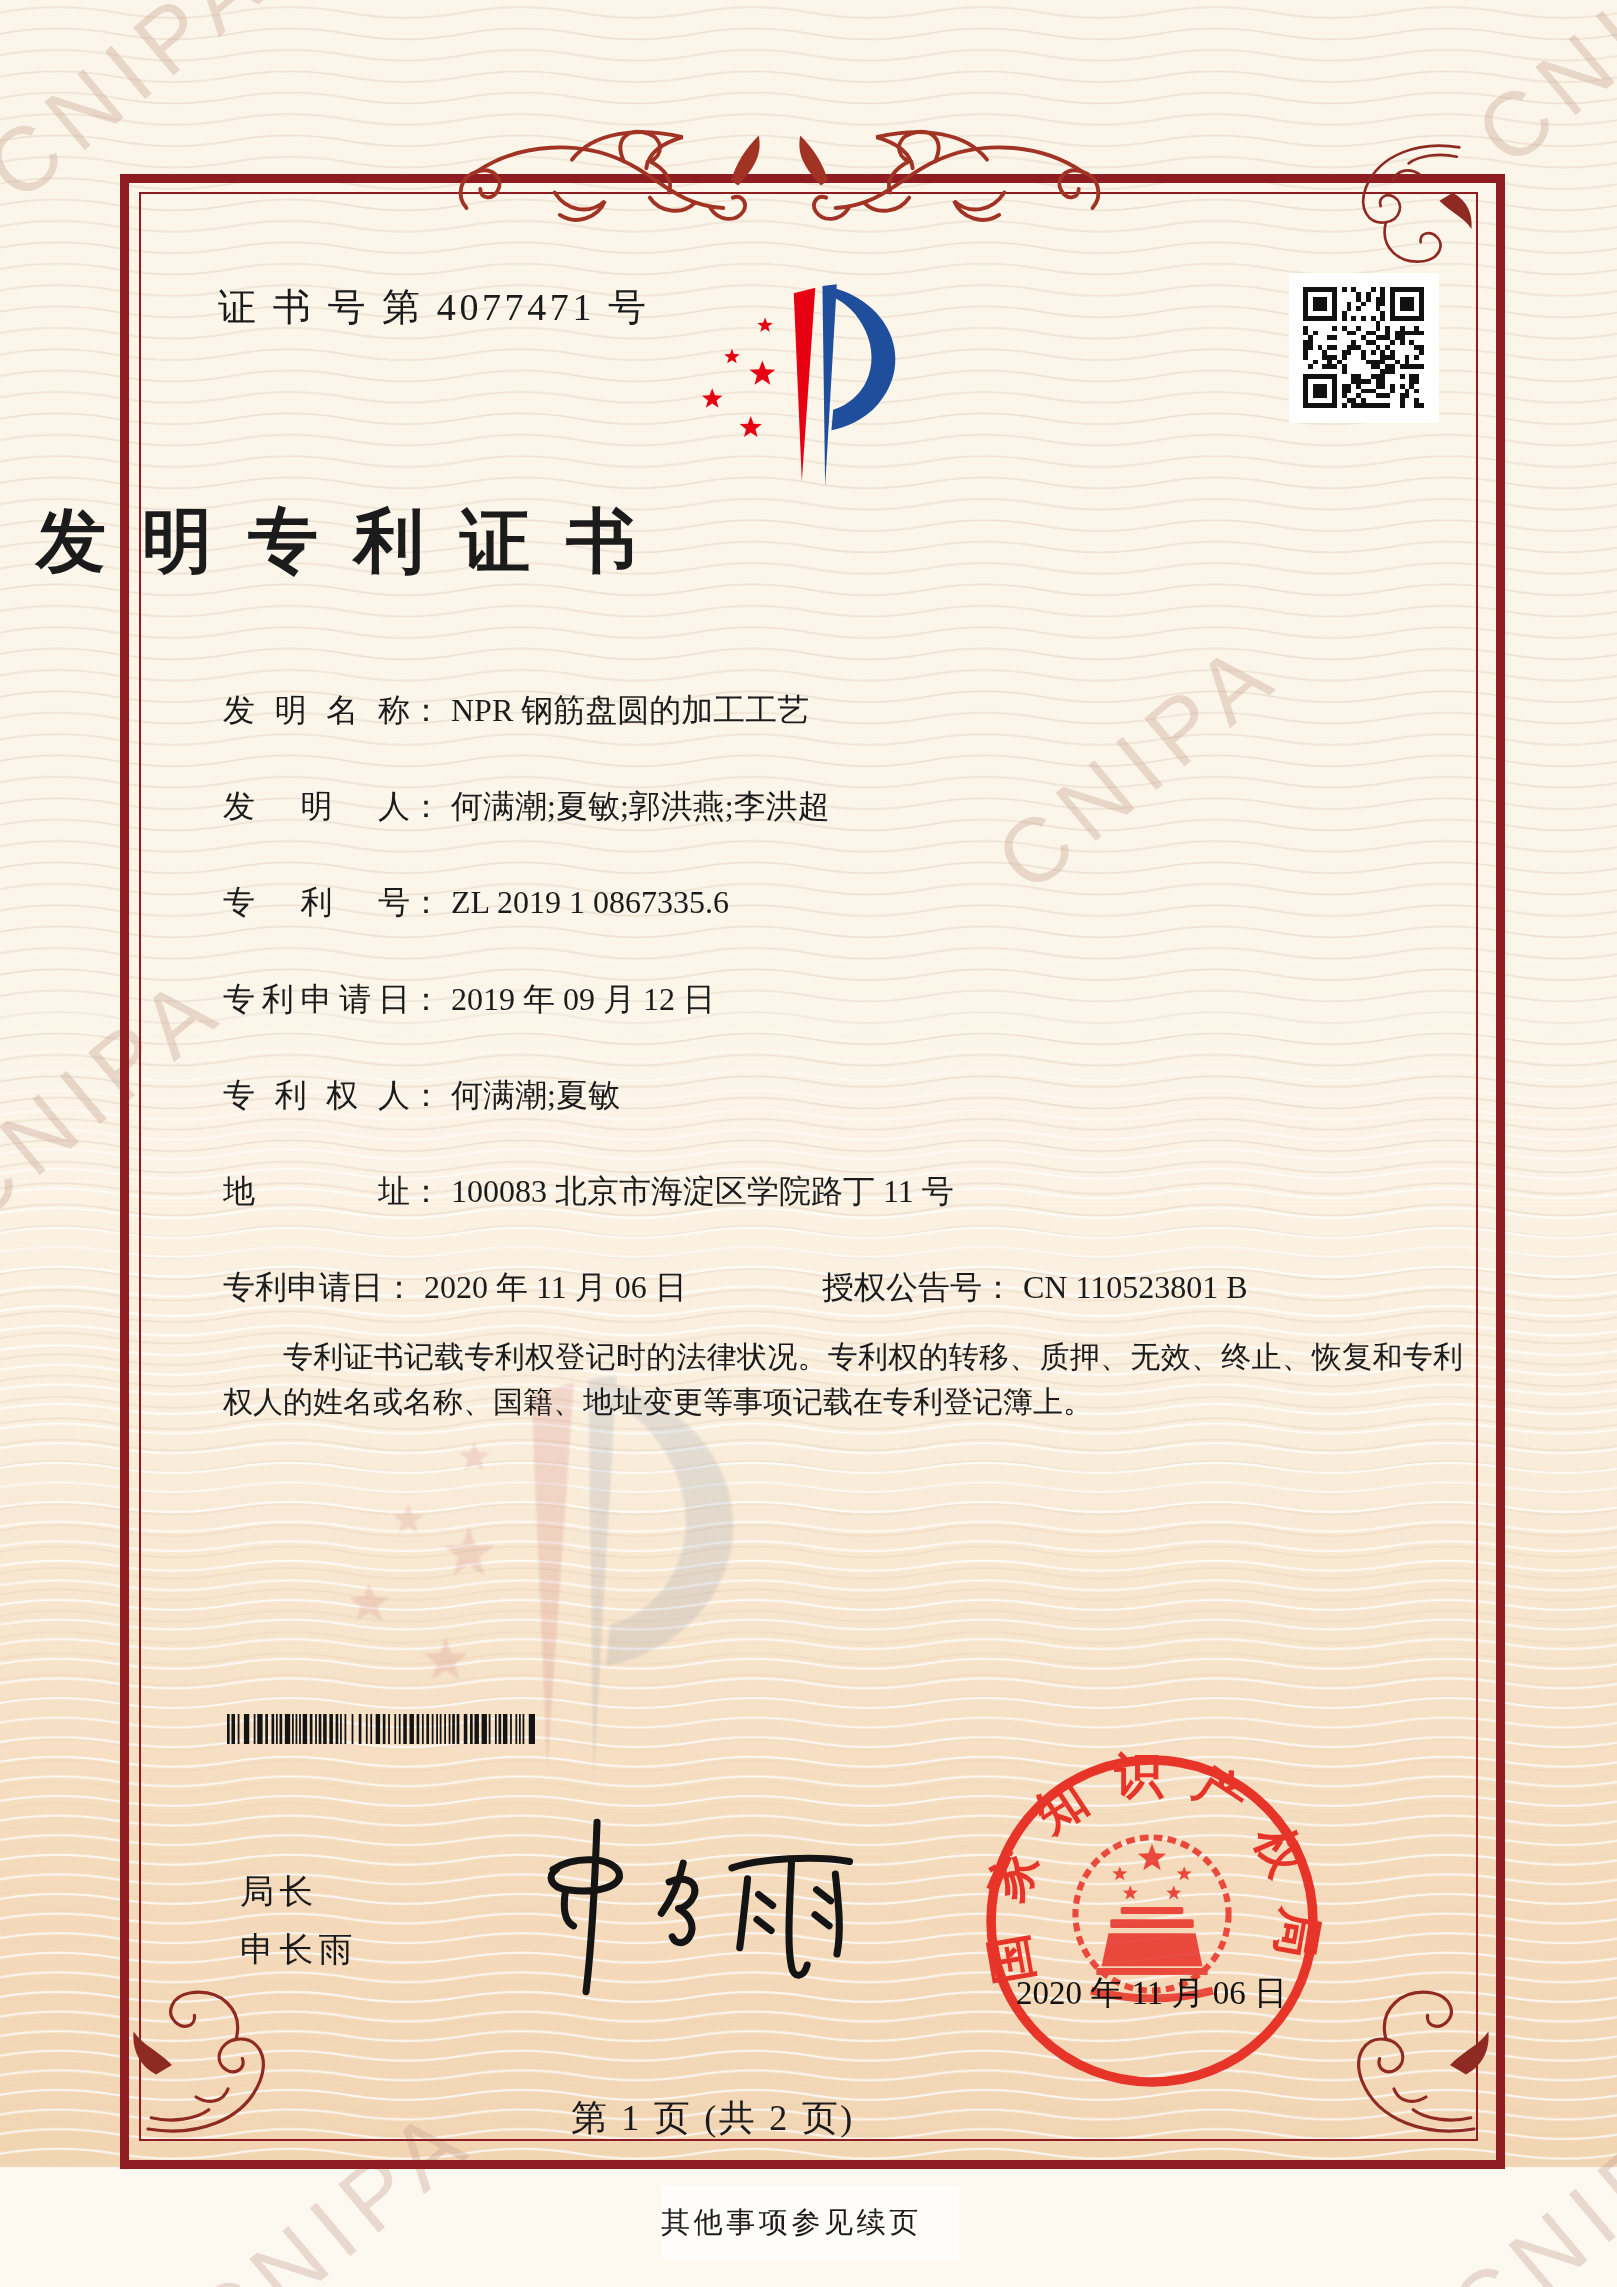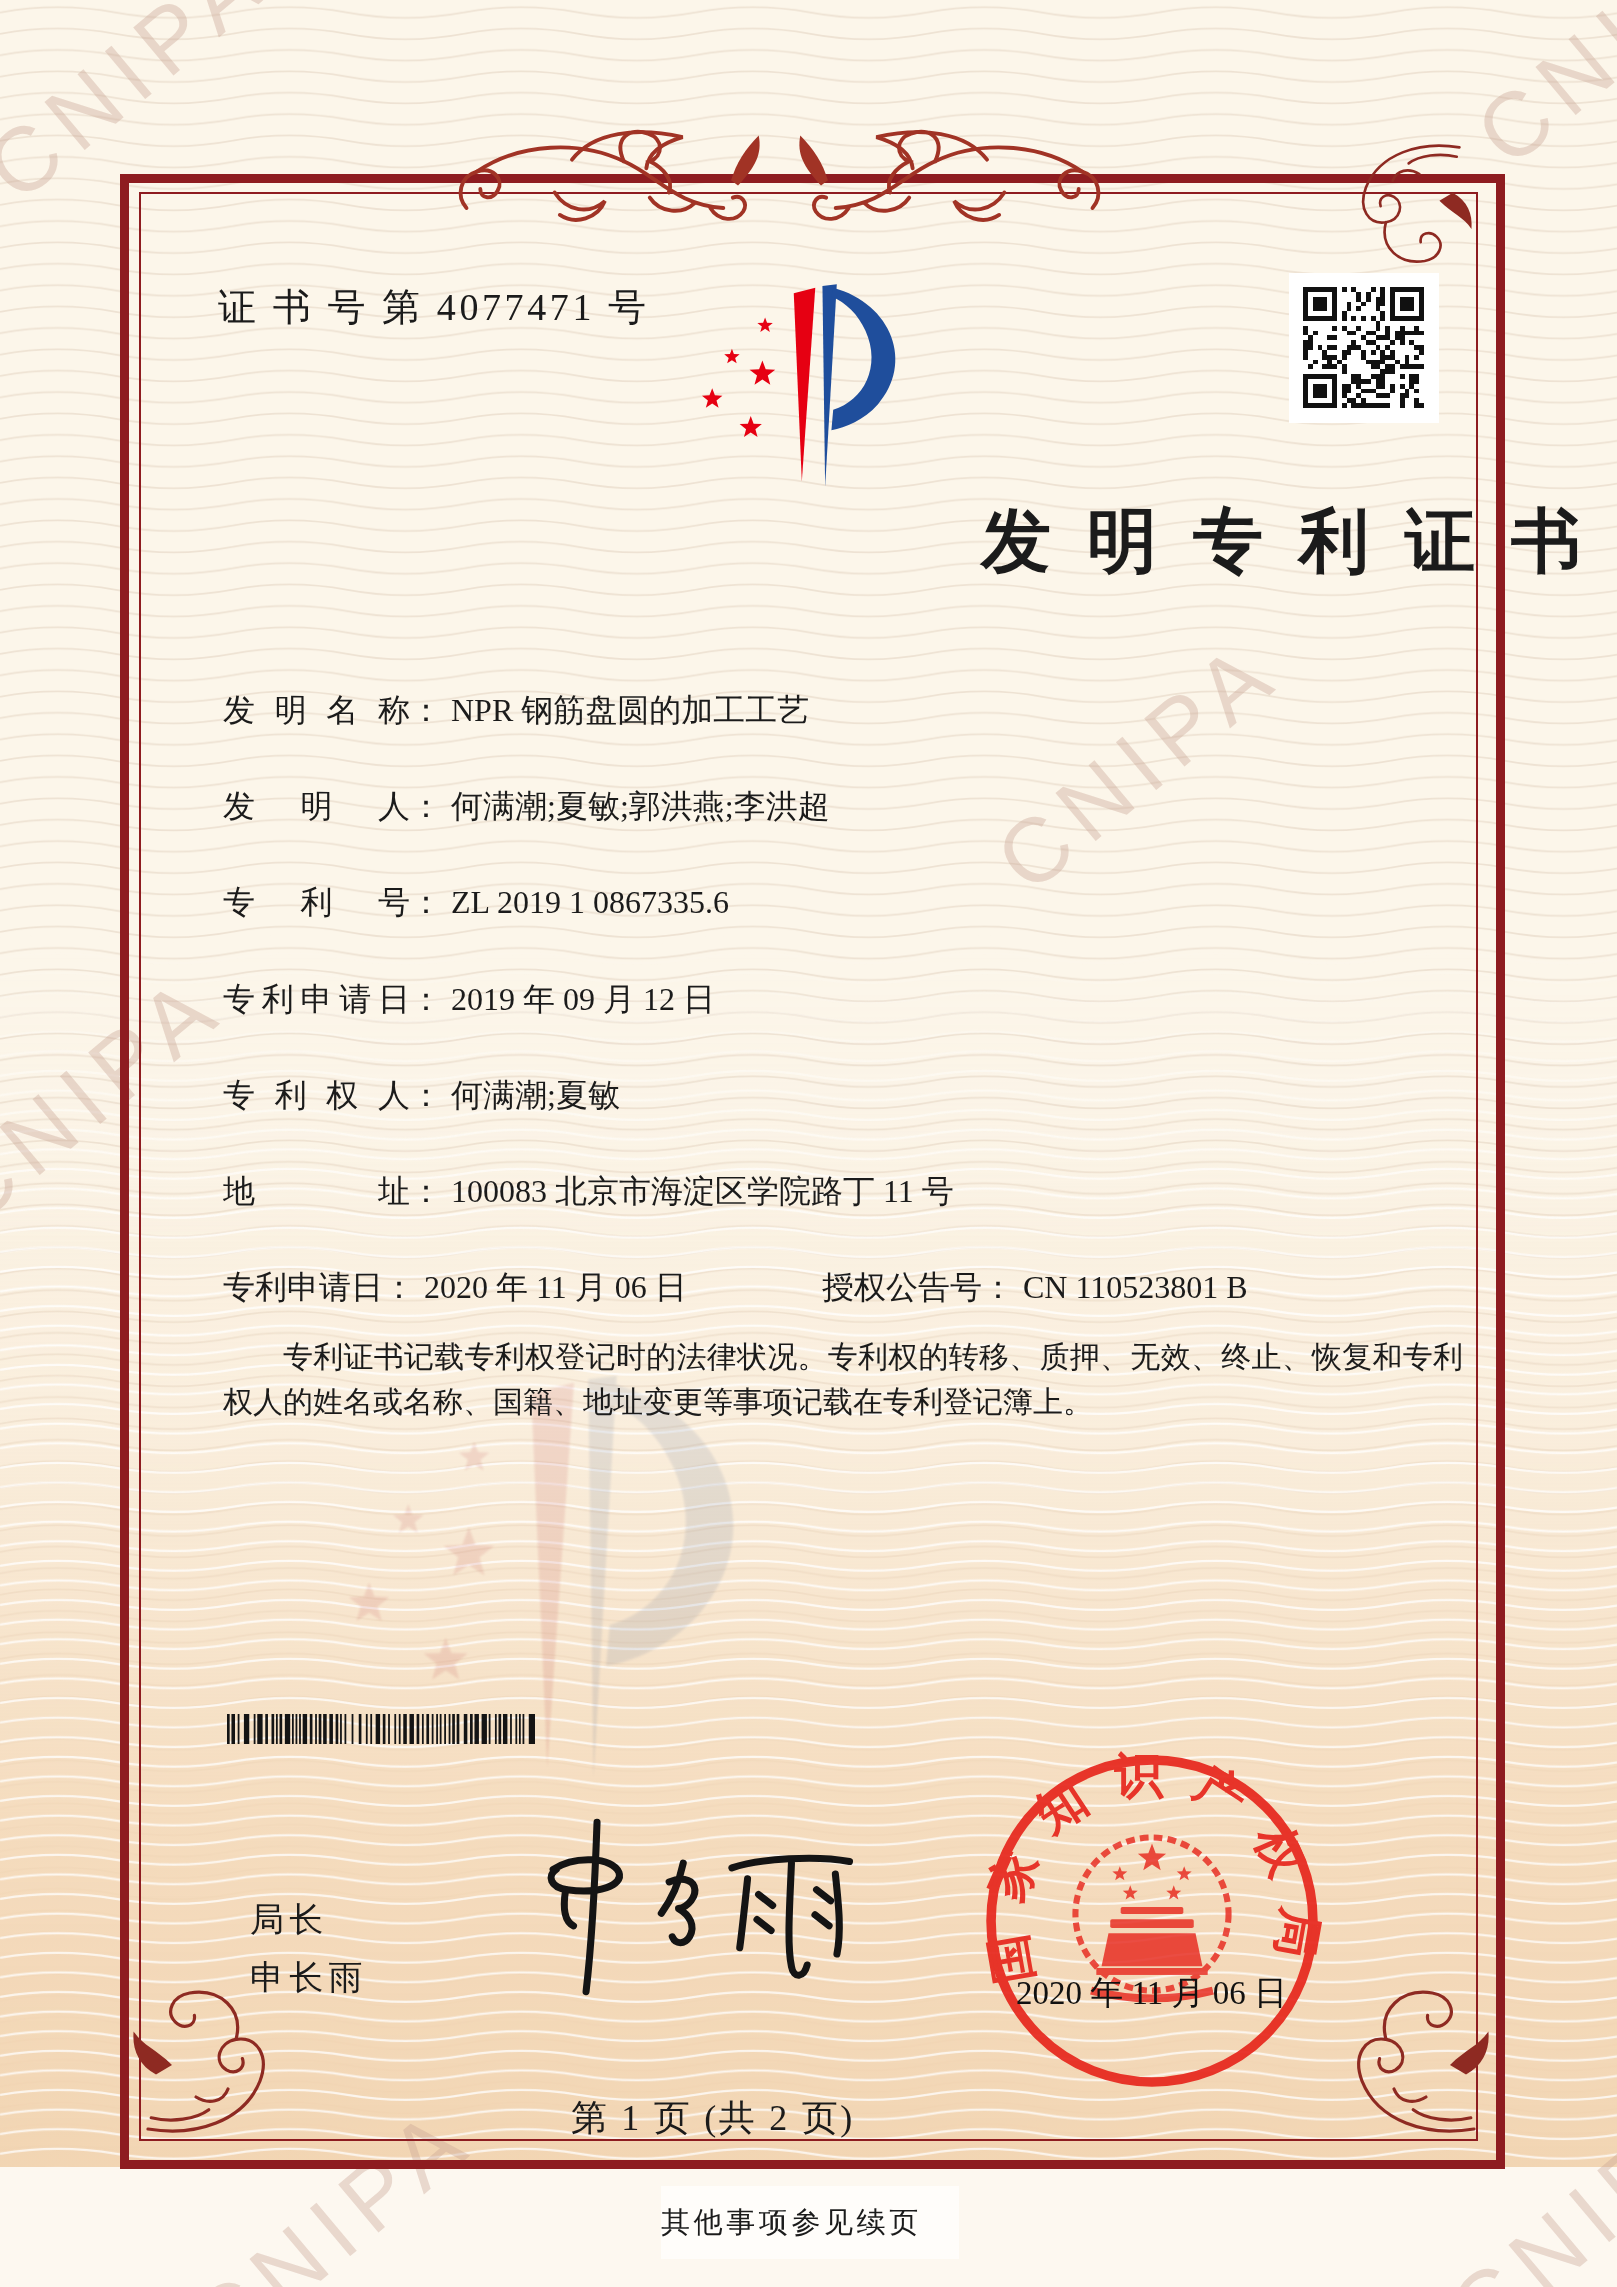--- a/index.html
+++ b/index.html
@@ -15,30 +15,30 @@
   .bottomstrip{position:absolute;left:0;top:2167px;width:1617px;height:120px;background:#fdf8f0;}
   
   .wm{position:absolute;font-family:"Liberation Sans","DejaVu Sans",sans-serif;font-size:91px;
       letter-spacing:12.5px;color:rgba(199,164,146,.38);transform:rotate(-40deg);white-space:nowrap;}
   .wm-logo{opacity:.10;filter:saturate(.65) blur(0.9px);}
   
   .frame-outer{position:absolute;left:120px;top:174px;width:1367px;height:1977px;border:9.8px solid #8e1c20;}
   .frame-inner{position:absolute;left:139px;top:192px;width:1335px;height:1945px;border:2.7px solid #8e1c20;}
   
   .certno{position:absolute;left:218px;top:282px;font-size:38px;letter-spacing:3.6px;}
-  .title{position:absolute;left:0;top:495px;width:1617px;text-align:right;font-size:70px;font-weight:bold;
+  .title{position:absolute;left:0;top:495px;width:1617px;text-align:left;font-size:70px;font-weight:bold;
          letter-spacing:36px;padding-left:36px;box-sizing:border-box;}
   .frow{position:absolute;left:223px;width:1248px;font-size:32px;white-space:nowrap;}
   .flabel{display:inline-block;width:187px;text-align:justify;text-align-last:justify;font-family:Liberation Mono, monospace;}
   .fvalue{margin-left:9px;text-align:right;}
   .g2{position:absolute;left:599px;top:0;}
   .paras{position:absolute;left:223px;top:1334px;width:1240px;font-size:30px;line-height:45px;text-align:justify;}
   .paras p{margin:0 0 2.7px 0;text-indent:2em;}
   .barcode{position:absolute;left:227px;top:1714px;width:308px;height:30px;}
-  .dir{position:absolute;left:250px;font-size:34px;letter-spacing:5.3px;margin-top:28px;}
+  .dir{position:absolute;left:240px;font-size:34px;letter-spacing:5.3px;}
   .sig{position:absolute;left:481px;top:1809px;width:392px;height:196px;}
   .sealsvg{position:absolute;left:978px;top:1747px;width:348px;height:348px;opacity:.93;}
   .sealdate{position:absolute;left:1000px;top:1971px;width:303px;text-align:center;font-size:33px;color:#111;z-index:6;}
   .pageno{position:absolute;left:223px;top:2094px;width:980px;text-align:center;font-size:36px;letter-spacing:2.7px;}
   .notebox{position:absolute;left:661px;top:2186px;width:298px;height:73px;background:#fffdfa;}
   .note{position:absolute;left:661px;top:2203px;width:298px;text-align:left;font-size:29px;letter-spacing:3.6px;}
   .qrbox{position:absolute;left:1289px;top:273px;width:150px;height:150px;background:#fff;}
   .qr{position:absolute;left:14.3px;top:14.3px;width:121px;height:121px;}
   .logo{position:absolute;left:688px;top:273px;width:242px;height:225px;}
   .orn{position:absolute;}

